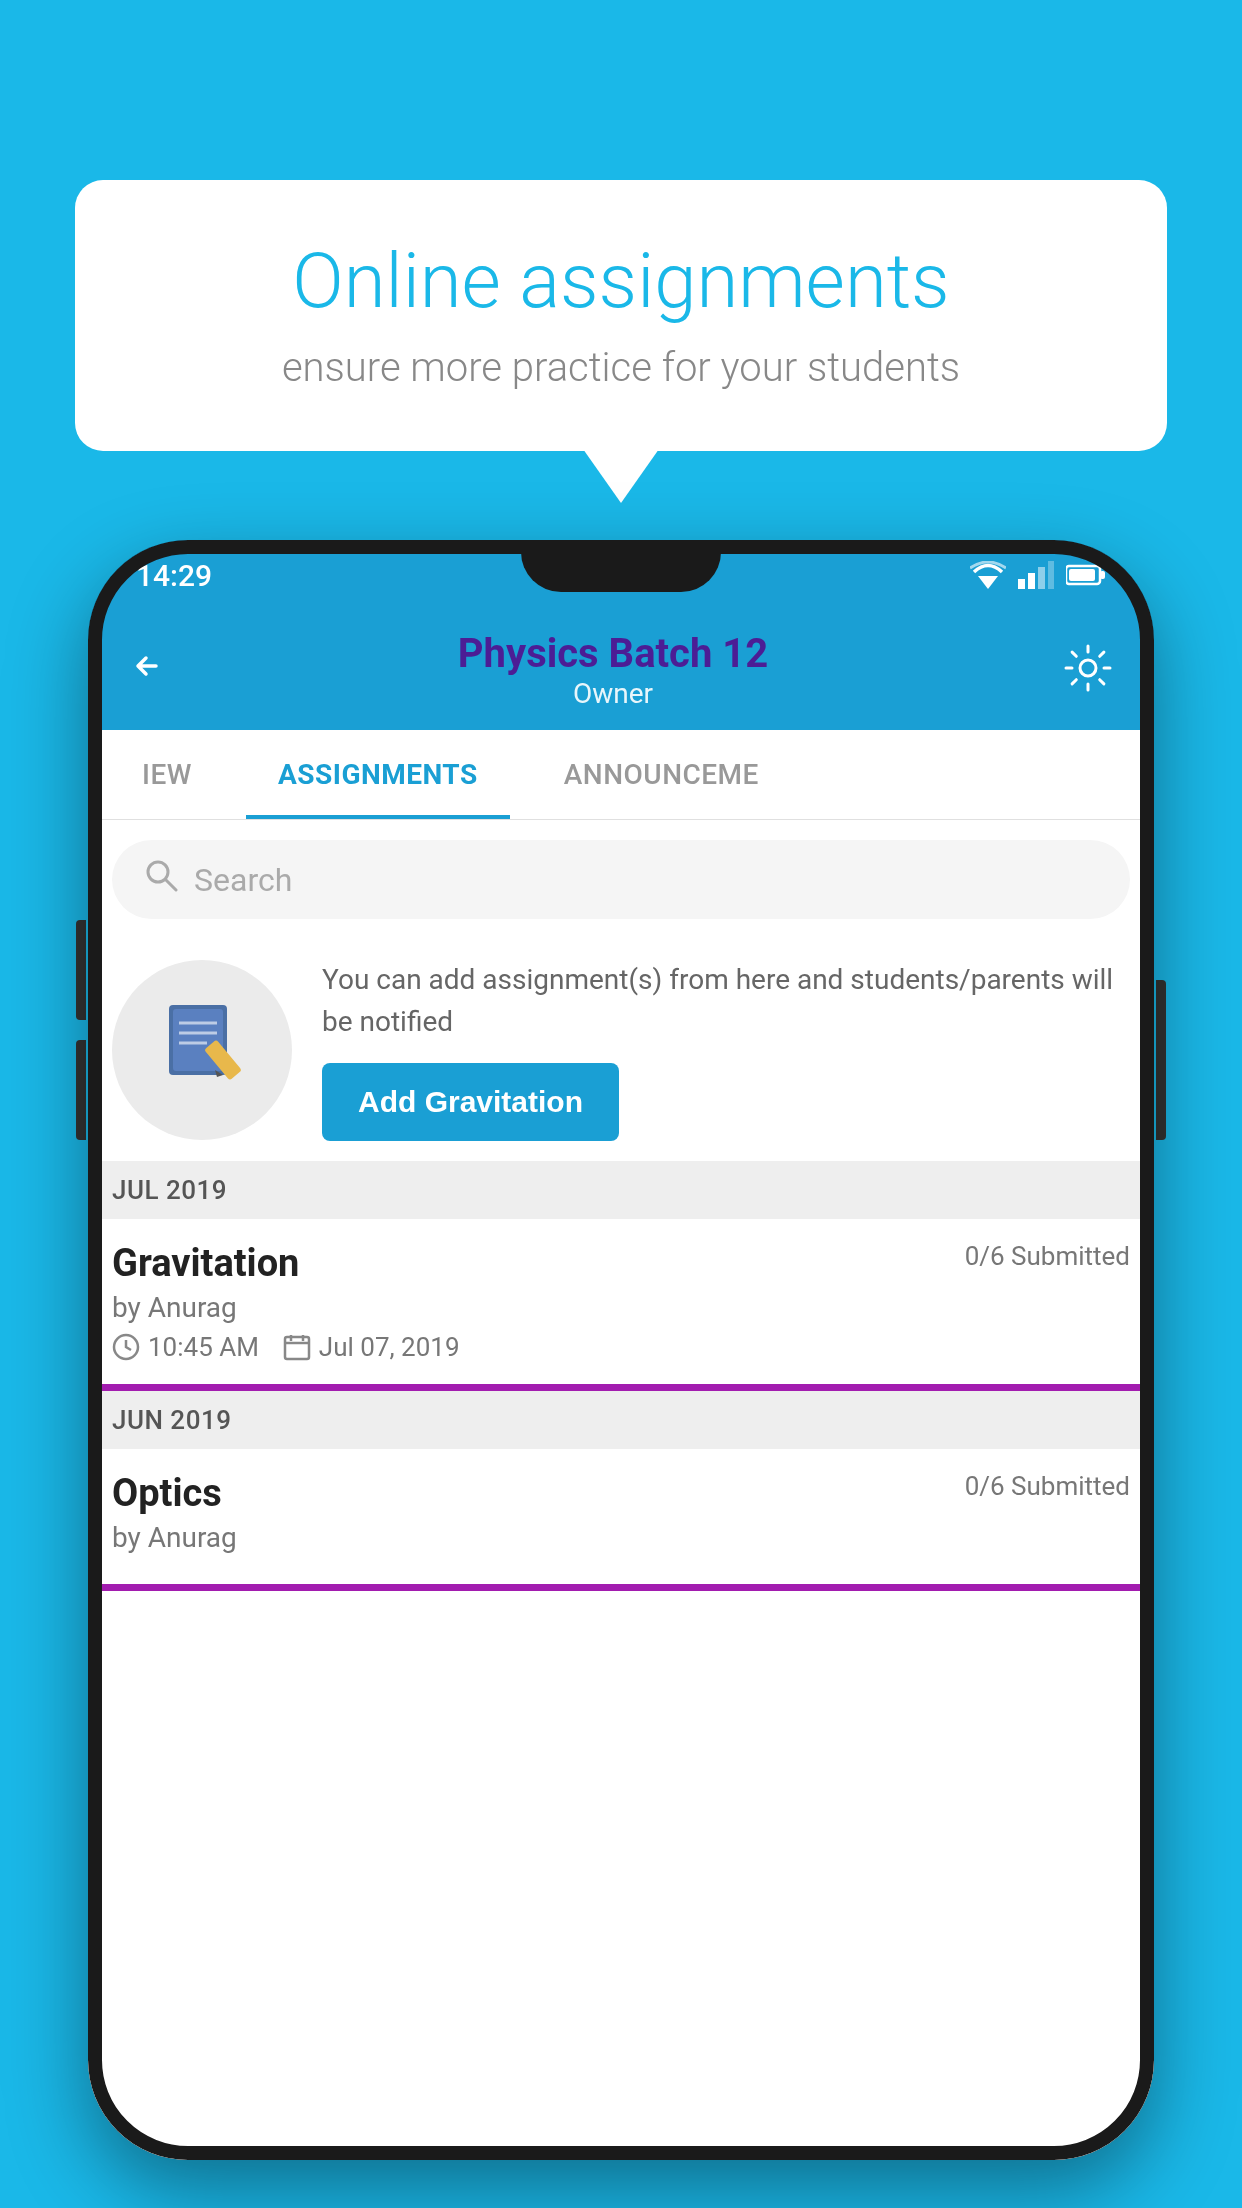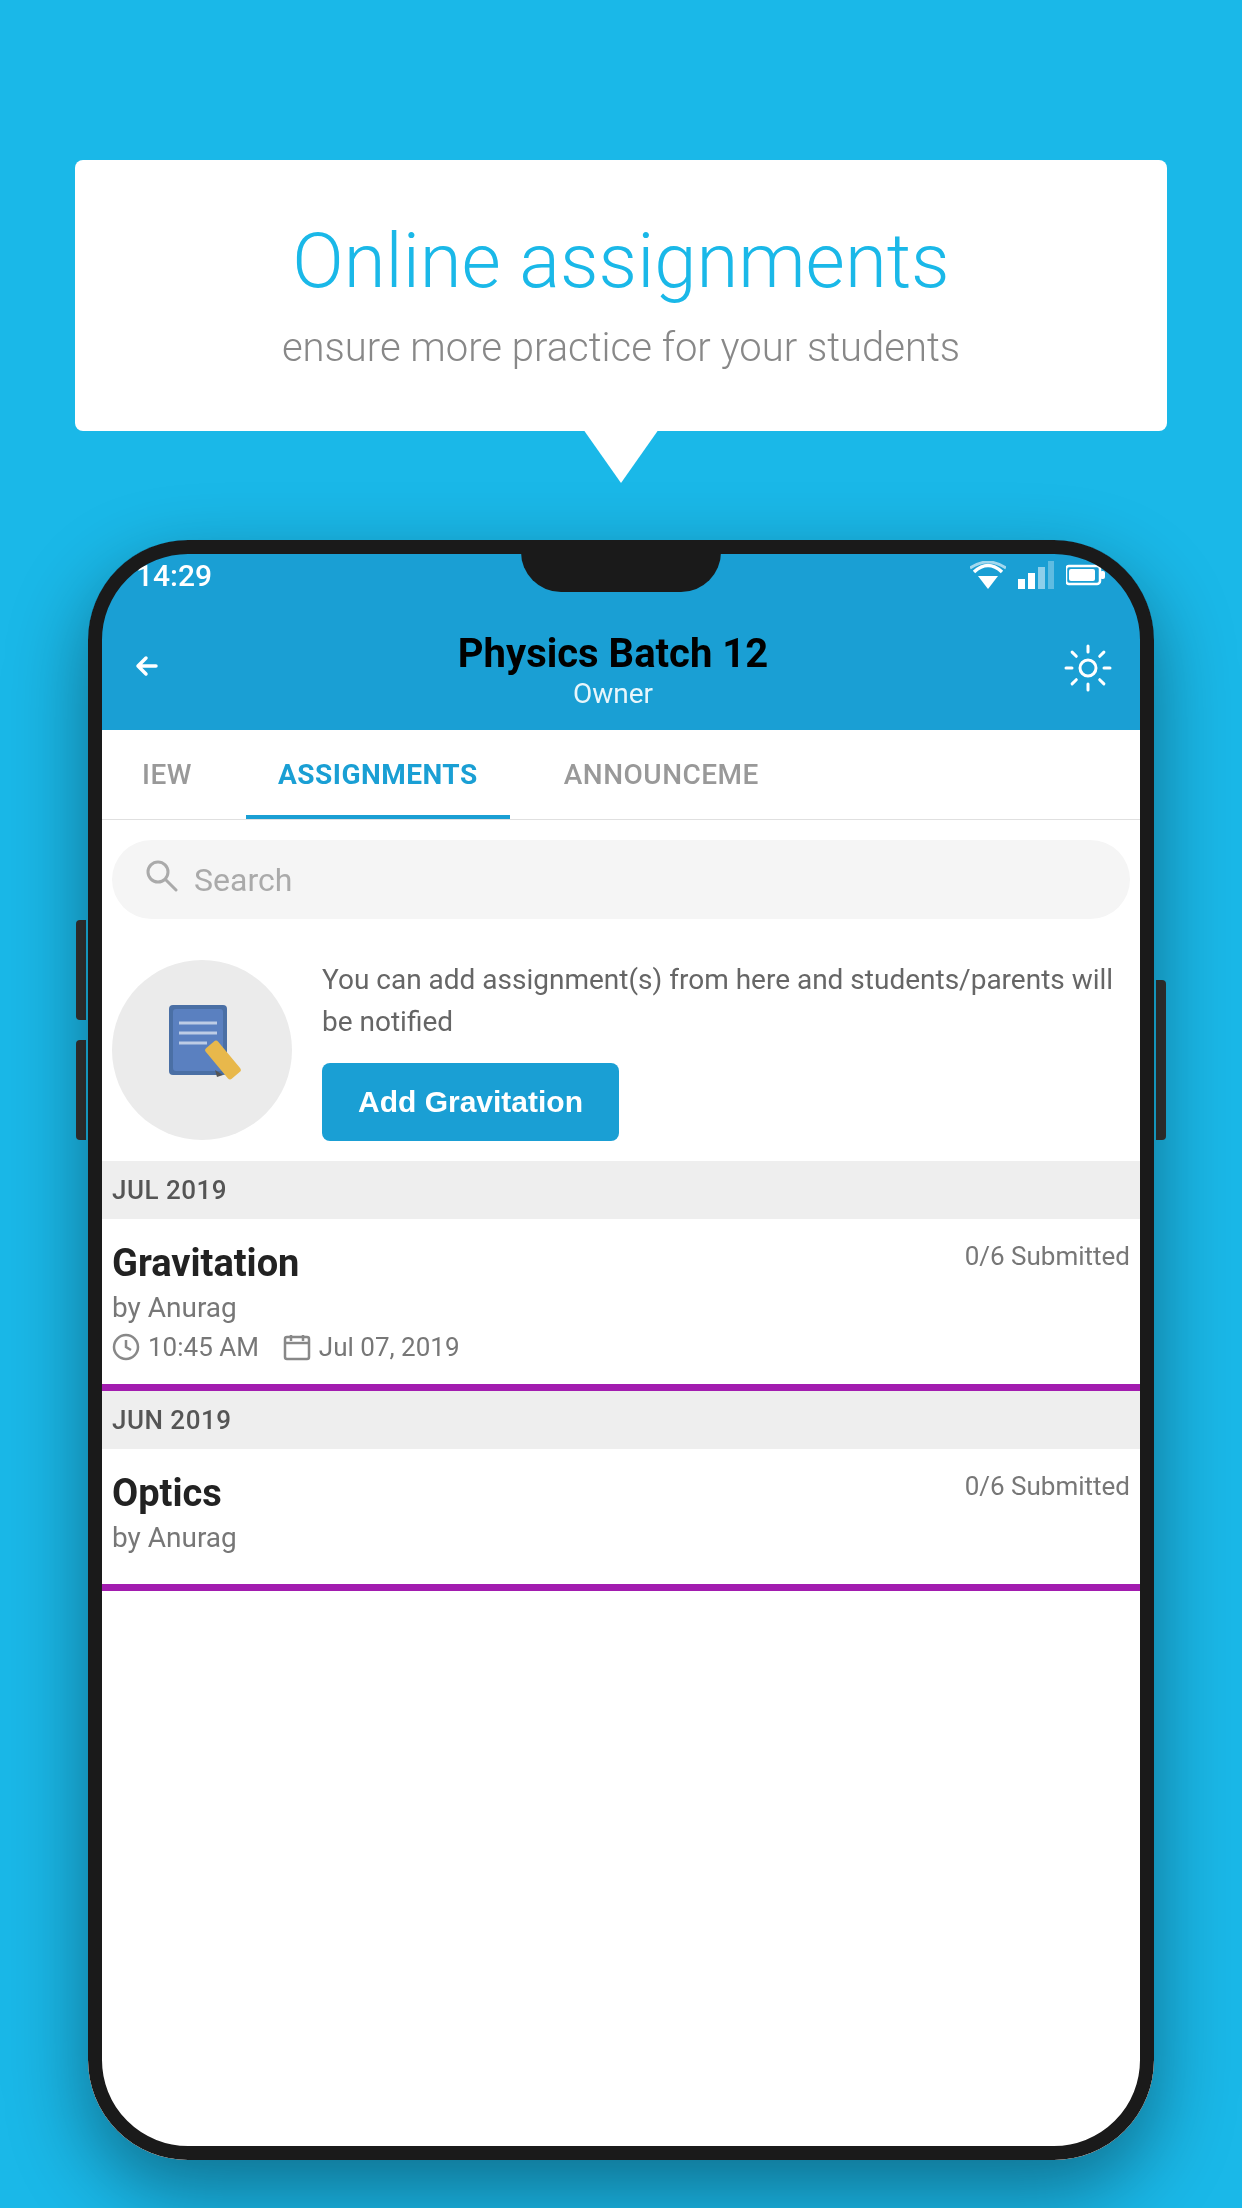--- a/index.html
+++ b/index.html
@@ -16,24 +16,25 @@
     
     .speech-bubble-wrapper {
       position: absolute;
       top: 160px;
       left: 75px;
       width: 1092px;
     }
 
     .speech-bubble {
       background: white;
-      border-radius: 8px;
+      border-radius: 28px;
       padding: 60px 80px;
       text-align: center;
       position: relative;
+      margin-top: 20px;
     }
 
     .speech-bubble::after {
       content: '';
       position: absolute;
       bottom: -52px;
       left: 50%;
       transform: translateX(-50%);
       width: 0;
       height: 0;
@@ -138,21 +139,21 @@
       color: white;
       font-size: 40px;
       cursor: pointer;
     }
 
     .header-center {
       text-align: center;
     }
 
     .header-title {
-      color: #000000;
+      color: #4c1d95;
       font-size: 40px;
       font-weight: 700;
     }
 
     .header-subtitle {
       color: rgba(255,255,255,0.9);
       font-size: 28px;
       font-weight: 400;
     }
 

